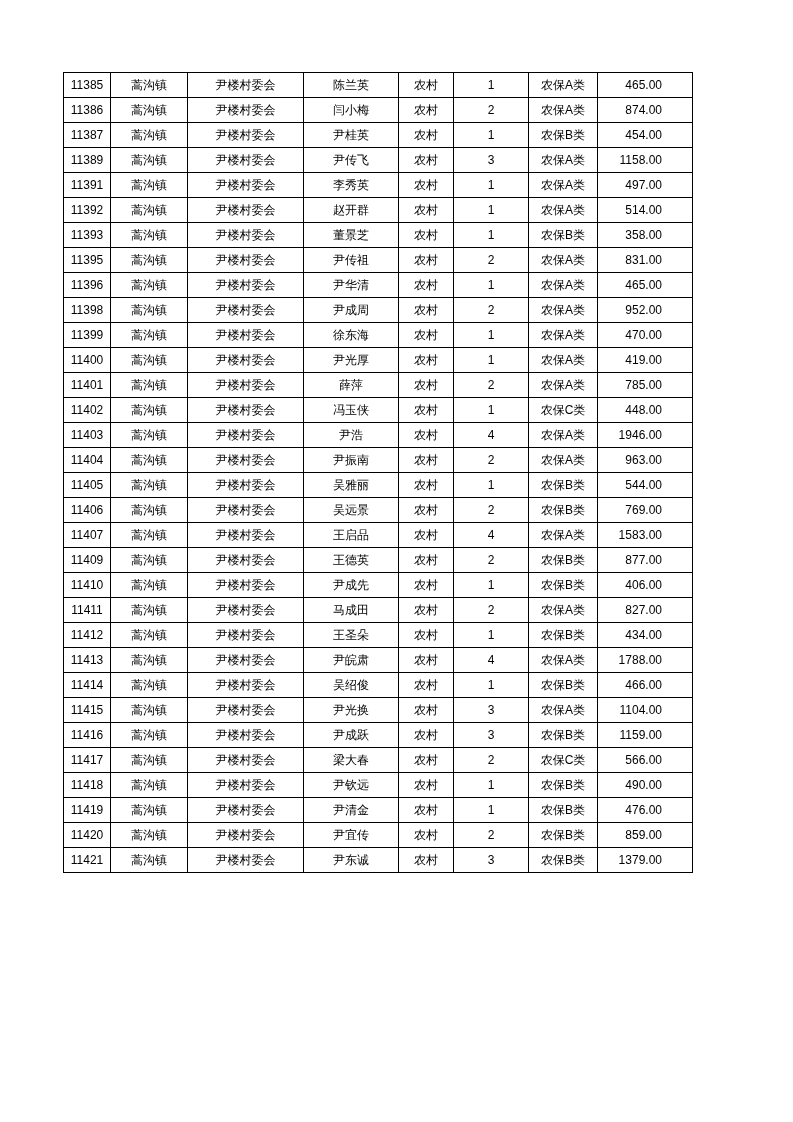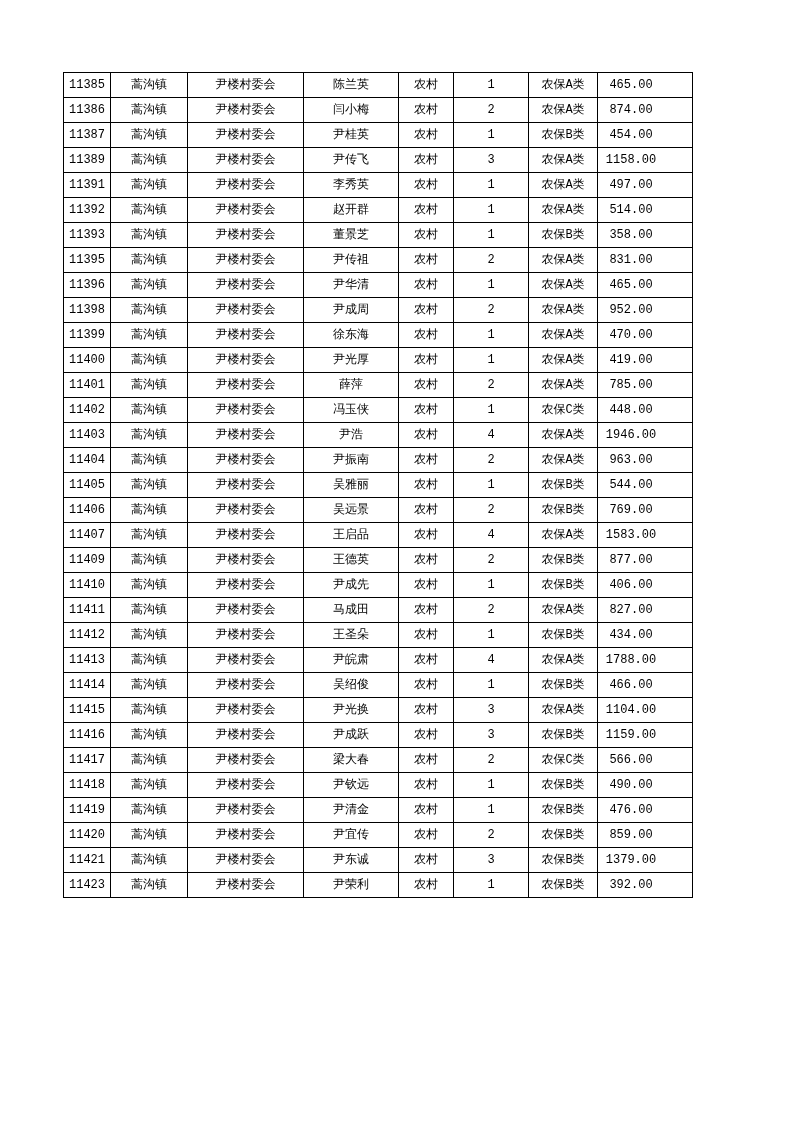--- a/index.html
+++ b/index.html
@@ -5,21 +5,21 @@
   html, body {
     margin: 0;
     padding: 0;
     background: #ffffff;
   }
   .page {
     position: relative;
     width: 793px;
     height: 1122px;
     background: #ffffff;
-    font-family: Liberation Mono, monospace;
+    font-family: Liberation Sans, sans-serif;
     overflow: hidden;
   }
   table.data-table {
     position: absolute;
     left: 63px;
     top: 72px;
     border-collapse: collapse;
     table-layout: fixed;
     width: 629px;
     font-size: 12px;
@@ -29,20 +29,21 @@
     border: 1px solid #000000;
     height: 24px;
     padding: 0 2px;
     text-align: center;
     vertical-align: middle;
     overflow: hidden;
     white-space: nowrap;
     line-height: 24px;
   }
   table.data-table td.col-amount {
+    text-align: right;
     padding-right: 30px;
   }
   table.data-table td.col-count {
     text-align: center;
   }
 </style>
 </head>
 <body>
 
 <div class="page">
@@ -371,25 +372,15 @@
         <tr>
           <td>11421</td>
           <td>蒿沟镇</td>
           <td>尹楼村委会</td>
           <td>尹东诚</td>
           <td>农村</td>
           <td class="col-count">3</td>
           <td>农保B类</td>
           <td class="col-amount">1379.00</td>
         </tr>
-        <tr>
-          <td>11423</td>
-          <td>蒿沟镇</td>
-          <td>尹楼村委会</td>
-          <td>尹荣利</td>
-          <td>农村</td>
-          <td class="col-count">1</td>
-          <td>农保B类</td>
-          <td class="col-amount">392.00</td>
-        </tr>
       </tbody>
   </table>
 </div>
 
 </body></html>

